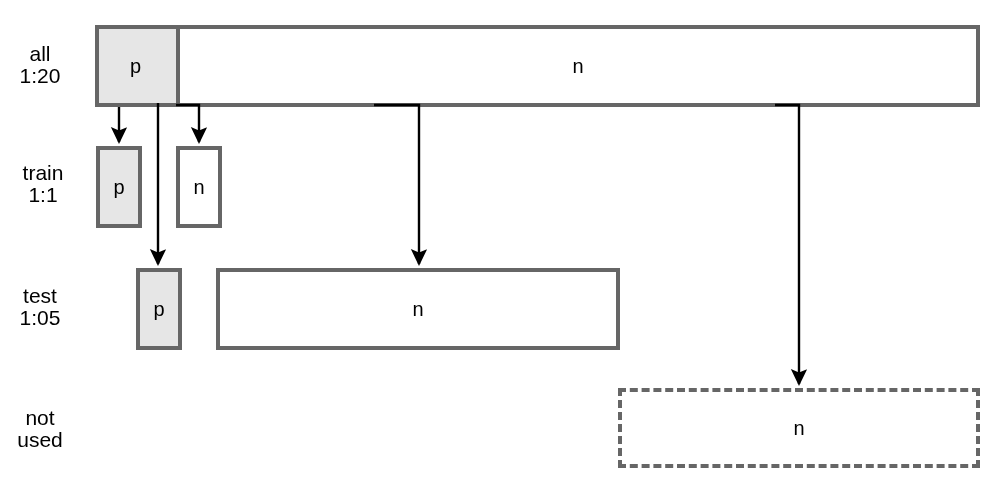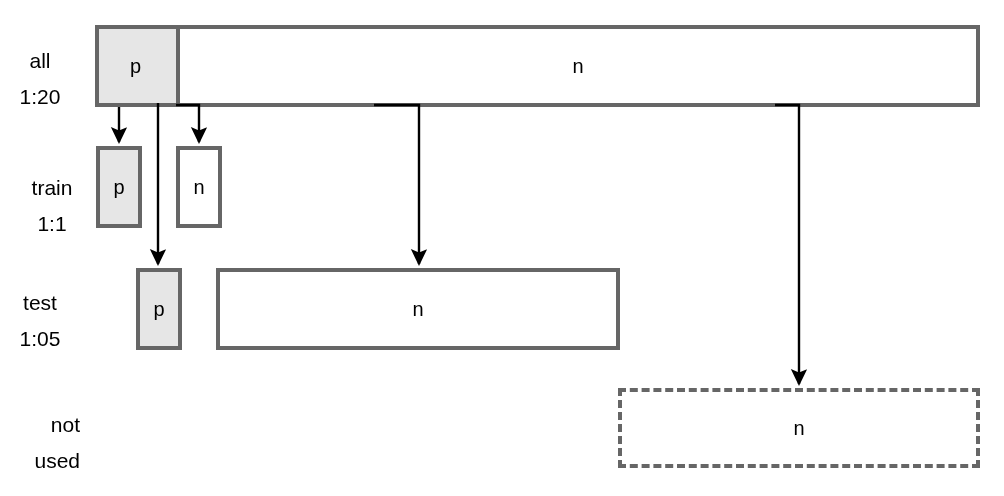--- a/index.html
+++ b/index.html
@@ -16,21 +16,21 @@
     width: 1004px;
     height: 496px;
     background: #ffffff;
     overflow: hidden;
   }
   .row-label {
     position: absolute;
     text-align: center;
     color: #000000;
     font-size: 21px;
-    line-height: 36px;
+    line-height: 22px;
     white-space: pre-line;
     font-family: "Liberation Sans", "DejaVu Sans", sans-serif;
   }
   .box {
     position: absolute;
     box-sizing: border-box;
     border: 4px solid #666666;
     background: #ffffff;
   }
   .box.filled {
@@ -86,27 +86,27 @@
   }
 </style>
 </head>
 <body>
 
 <div id="stage">
 
   <div class="row-label" style="left:0px; top:43px; width:80px;">all
 1:20</div>
 
-  <div class="row-label" style="left:12px; top:162px; width:80px;margin-top:8px;">train
+  <div class="row-label" style="left:3px; top:162px; width:80px;">train
 1:1</div>
 
   <div class="row-label" style="left:0px; top:285px; width:80px;">test
 1:05</div>
 
-  <div class="row-label" style="left:0px; top:407px; width:80px;text-align:right;">not
+  <div class="row-label" style="left:0px; top:407px; width:80px;">not
 used</div>
 
   <div class="allbar" style="left:95px; top:25px; width:885px; height:82px;">
     <div class="seg-p" style="width:81px;">
       <div class="seg-label" style="left:0; right:4px;">p</div>
     </div>
     <div class="seg-label" style="left:81px; right:0;">n</div>
   </div>
 
   <div class="box filled" style="left:96px; top:146px; width:46px; height:82px;">

